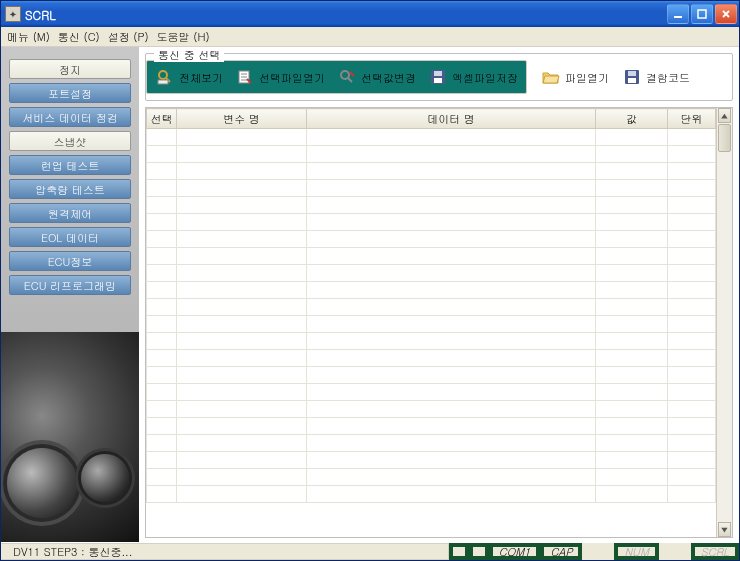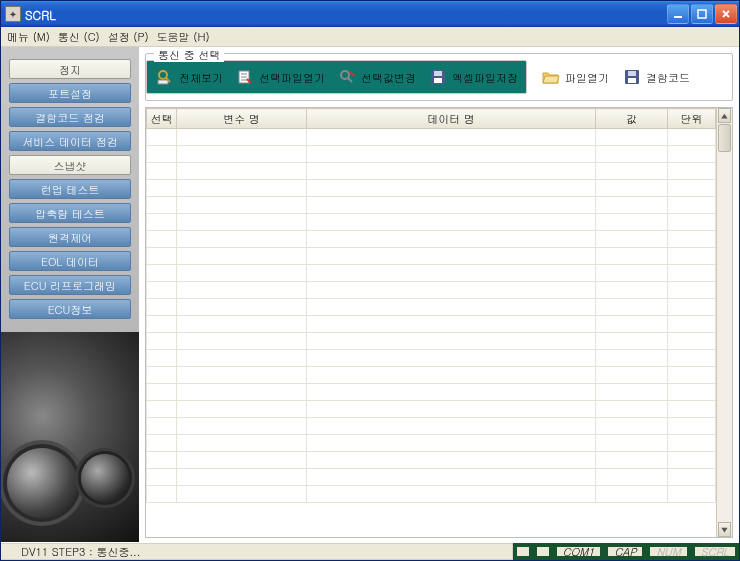--- a/index.html
+++ b/index.html
@@ -48,23 +48,23 @@
 th.c3, td.c3 { }
 th.c4, td.c4 { width: 72px; }
 th.c5, td.c5 { width: 48px; }
 .vscroll { width: 16px; background: #f1efe7; border-left: 1px solid #cfcabb; position: relative; }
 .vscroll .thumb { position: absolute; top: 16px; left: 1px; right: 1px; height: 28px; background: linear-gradient(to right, #e8e6da, #d4d0c0); border: 1px solid #b8b4a4; border-radius: 2px; }
 .vscroll .arr { position: absolute; left: 1px; right: 1px; height: 15px; background: linear-gradient(to bottom, #f4f2e8, #dcd8c8); border: 1px solid #b8b4a4; display: flex; align-items: center; justify-content: center; font-size: 8px; color: #555;}
 .vscroll .arr.up { top: 0; }
 .vscroll .arr.dn { bottom: 0; }
 
 .statusbar { height: 18px; background: #ece9d8; border-top: 1px solid #fff; display: flex; align-items: center; font-size: 11px; }
-.statusbar .stext { flex: 1; padding: 0 20px; border: 1px solid #d4d0c8; border-left: none; height: 100%; display: flex; align-items: center; }
+.statusbar .stext { flex: 1; padding: 0 12px; border: 1px solid #d4d0c8; border-left: none; height: 100%; display: flex; align-items: center; }
 .statusbar .cell { border: 4px solid #14532d; height: 100%; padding: 0 6px; display: flex; align-items: center; font-style: italic; }
-.statusbar .cell.dim { color: #aaa; }
+.statusbar .cell.dim { color: #aaa; margin-left: 32px; }
 .statusbar .iconcell { width: 20px; justify-content: center; }
 </style>
 </head>
 <body>
 
 <div class="window">
 
   <div class="titlebar">
     <div class="ticon">✦</div>
     <div class="ttitle">SCRL</div>
@@ -91,29 +91,28 @@
     <div>메뉴 (M)</div>
     <div>통신 (C)</div>
     <div>설정 (P)</div>
     <div>도움말 (H)</div>
   </div>
 
   <div class="workarea">
     <div class="sidebar">
       <div class="sbbtn sel">정지</div>
       <div class="sbbtn">포트설정</div>
-      <div class="sbbtn">결함코드 점검</div>
       <div class="sbbtn">서비스 데이터 점검</div>
       <div class="sbbtn sel">스냅샷</div>
       <div class="sbbtn">런업 테스트</div>
       <div class="sbbtn">압축량 테스트</div>
       <div class="sbbtn">원격제어</div>
       <div class="sbbtn">EOL 데이터</div>
+      <div class="sbbtn">ECU정보</div>
       <div class="sbbtn">ECU 리프로그래밍</div>
-      <div class="sbbtn">ECU정보</div>
       <div class="engine"></div>
     </div>
 
     <div class="main">
       <div class="gbox">
         <div class="glabel">통신 중 선택</div>
         <div class="toolbar">
           <div class="tbgroup">
             <div class="tbbtn">
               <span class="ico">

